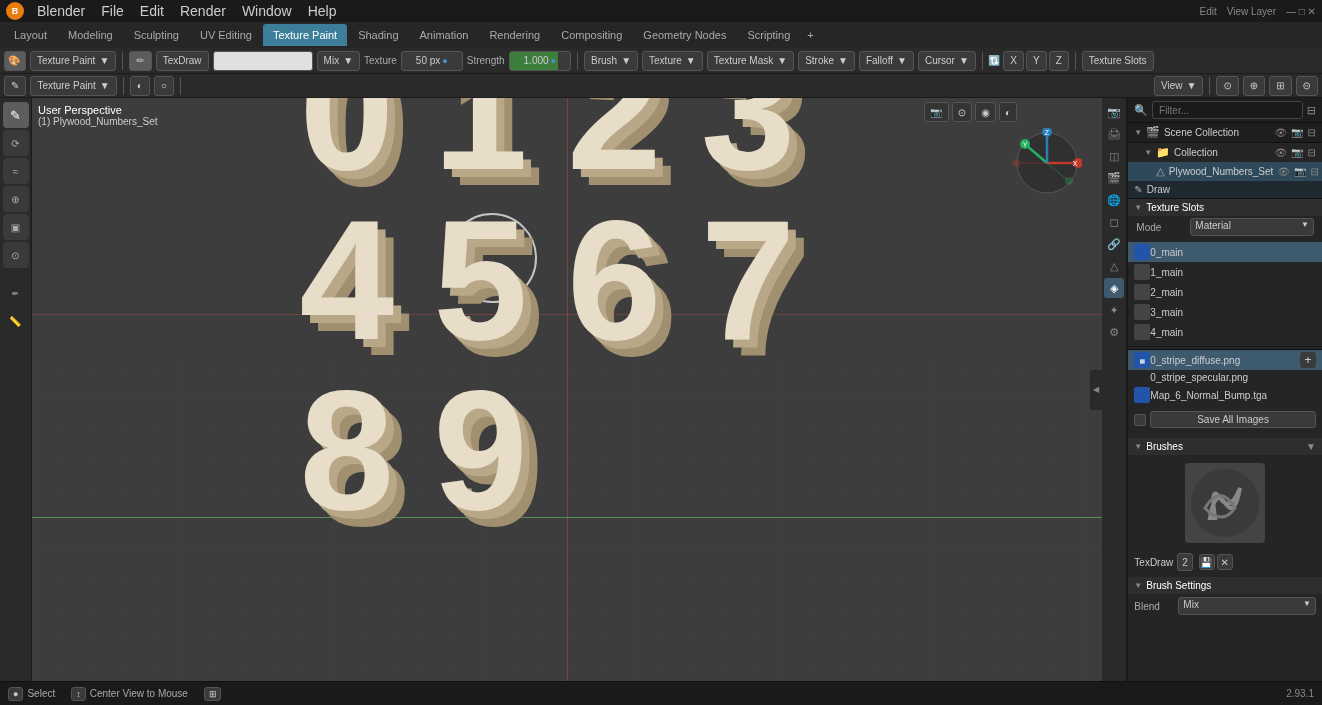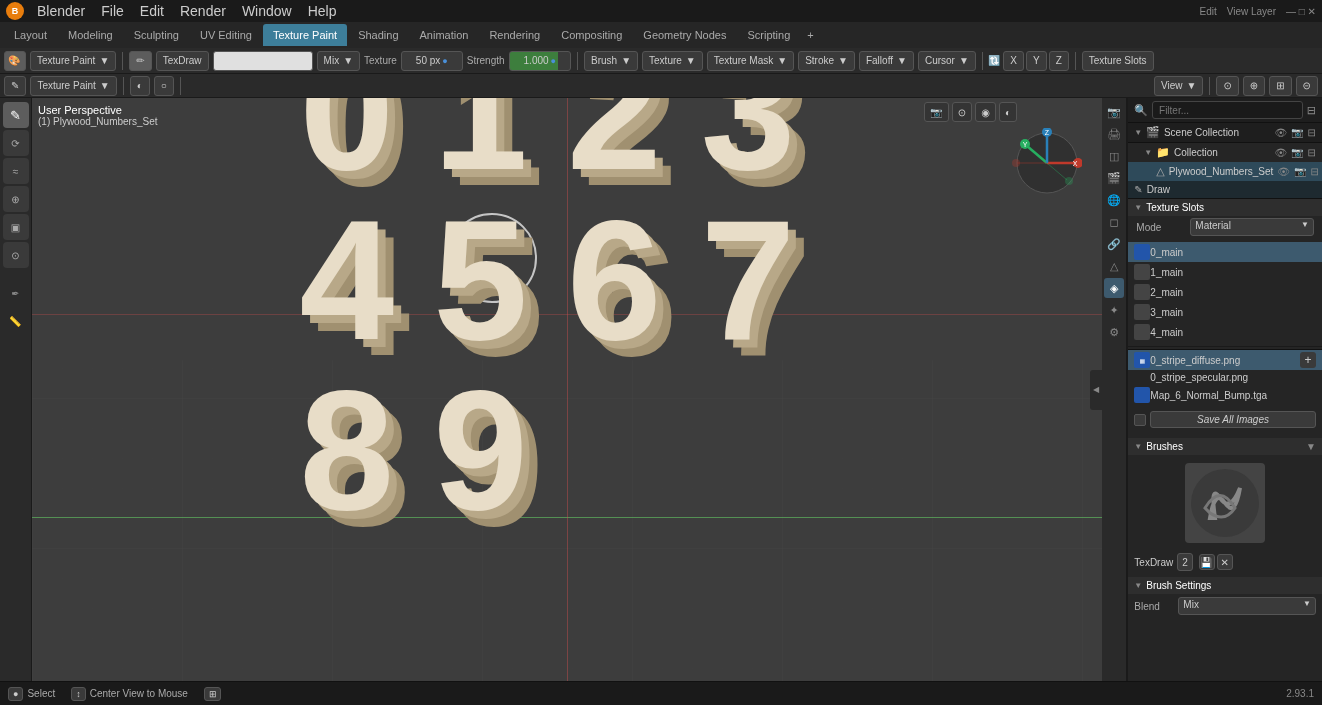--- a/index.html
+++ b/index.html
@@ -96,21 +96,21 @@
 
     
     .add-btn { width: 16px; height: 16px; background: #3a3a3a; border-radius: 3px; display: flex; align-items: center; justify-content: center; color: #ccc; cursor: pointer; font-size: 12px; margin-left: auto; }
 
     
     .brush-name-row { display: flex; align-items: center; padding: 2px 6px; gap: 4px; }
     .brush-name { color: #ccc; font-size: 10px; }
     .brush-num { background: #3a3a3a; border: 1px solid #555; border-radius: 3px; color: #ccc; font-size: 10px; padding: 1px 4px; height: 18px; display: flex; align-items: center; }
 
     
-    .save-btn { background: #3a3a3a; border: 1px solid #555; border-radius: 3px; color: #ccc; font-size: 10px; padding: 2px 8px; margin: 4px 6px; cursor: pointer; width: calc(100% - 12px); text-align: center; display: flex; align-items: center; justify-content: center; font-style: italic; }
+    .save-btn { background: #3a3a3a; border: 1px solid #555; border-radius: 3px; color: #ccc; font-size: 10px; padding: 2px 8px; margin: 4px 6px; cursor: pointer; width: calc(100% - 12px); text-align: center; display: flex; align-items: center; justify-content: center; }
 
     
     .collection-row { display: flex; align-items: center; padding: 3px 6px; gap: 4px; }
     .coll-arrow { color: #888; font-size: 8px; }
     .coll-actions { margin-left: auto; display: flex; gap: 4px; }
     .coll-action-icon { color: #888; font-size: 10px; cursor: pointer; }
 
     
     #right-side { display: flex; flex-direction: row; width: 220px; }
     #rp-icons-left { width: 26px; background: #2a2a2a; display: flex; flex-direction: column; align-items: center; padding: 4px 0; gap: 2px; border-right: 1px solid #1a1a1a; }

